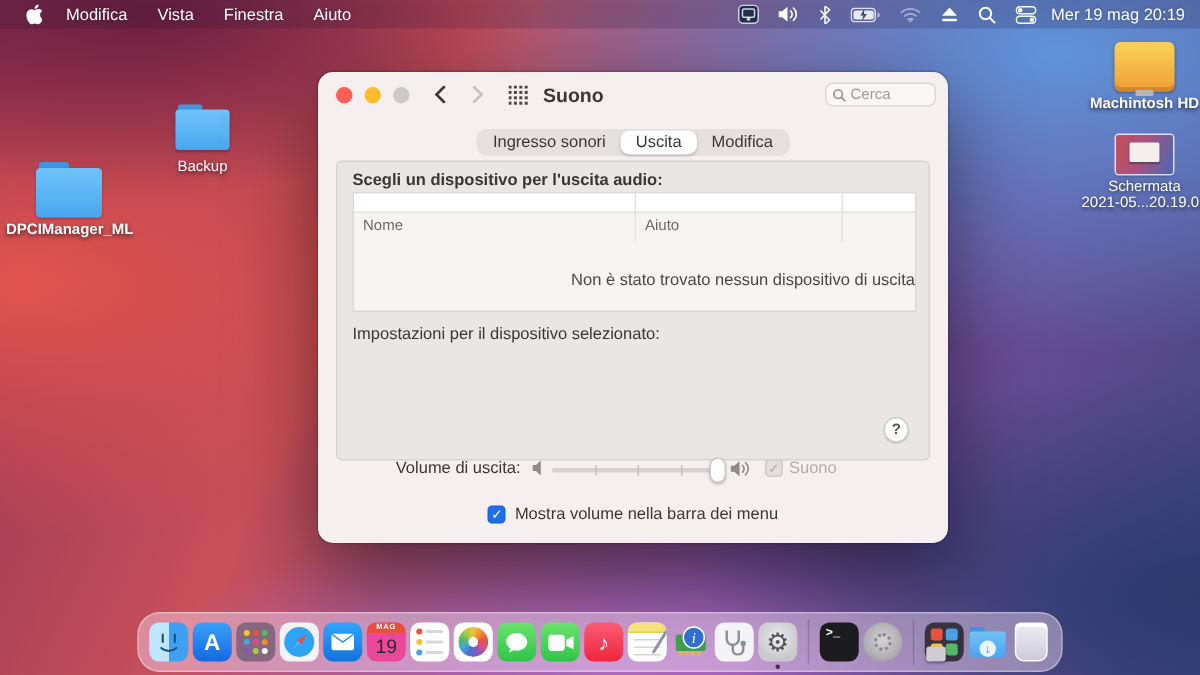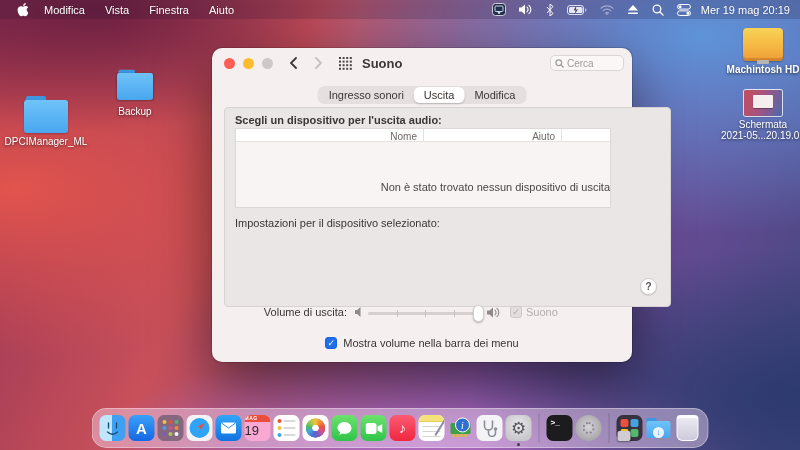--- a/index.html
+++ b/index.html
@@ -81,33 +81,33 @@
   .searchfield .ph { color:#9f9a99; font-size:10px; }
   
   .tabs {
     position:absolute; top:38px; left:50%; transform:translateX(-50%);
     display:flex; background:#e5e0df; border-radius:7px; padding:1px; height:18px;
   }
   .tab { padding:1px 10px; font-size:11px; color:#3a3634; border-radius:6px; display:flex; align-items:center; }
   .tab.sel { background:#fff; box-shadow:0 1px 2px rgba(0,0,0,.22); }
   
   .panel {
-    position:absolute; left:12px; top:59px; width:447px; height:200px;
+    position:absolute; left:12px; top:59px; width:396px; height:200px;
     background:#eae6e5; border:1px solid #d8d3d2; border-radius:4px;
   }
   .panelhead { position:absolute; left:10px; top:6px; font-weight:bold; }
   .devtable {
     position:absolute; left:10px; top:20px; width:376px; height:80px;
     background:#f7f4f3; border:1px solid #ddd8d7;
   }
   .devtable .thead {
     position:absolute; top:0; left:0; right:0; height:13px; background:#ffffff;
     border-bottom:1px solid #e6e1e0; display:flex; font-size:10px; color:#6d6966;
   }
-  .th { padding:2px 6px;text-align:right; }
+  .th { padding:16px 6px; }
   .th.nome { width:188px; border-right:1px solid #e6e1e0; }
   .th.tipo { width:138px; border-right:1px solid #e6e1e0; }
   .emptymsg { position:absolute; top:52px; left:0; right:0; text-align:right; color:#4a4644; }
   .settingslbl { position:absolute; left:10px; top:109px; }
   .helpbtn {
     position:absolute; right:13px; bottom:11px; width:17px; height:17px; border-radius:50%;
     background:#fff; border:1px solid #cfcac9; box-shadow:0 1px 1px rgba(0,0,0,.12);
     display:flex; align-items:center; justify-content:center;
     font-size:10px; color:#555; font-weight:bold;
   }
@@ -140,21 +140,21 @@
     border-radius:15px; backdrop-filter:blur(2px);
   }
   .dkicon { width:26px; height:26px; border-radius:6.5px; position:relative; flex:0 0 auto; }
   .dksep { width:1px; height:30px; background:rgba(60,40,70,.25); margin:0 4px; flex:0 0 auto; }
   .rundot { position:absolute; bottom:-5px; left:50%; transform:translateX(-50%); width:3px; height:3px; border-radius:50%; background:rgba(40,30,40,.8); }
   .ic-finder { background:linear-gradient(90deg,#bfe6fd 0 50%, #3fa0f2 50% 100%); overflow:hidden; }
   .ic-appstore { background:linear-gradient(180deg,#3aa0f8,#1468e4); color:#fff; display:flex; align-items:center; justify-content:center; font-size:15px; font-weight:bold; }
   .ic-launchpad { background:rgba(70,70,90,.55); display:flex; align-items:center; justify-content:center; }
   .ic-safari { background:#f3f3f5; display:flex; align-items:center; justify-content:center; }
   .ic-mail { background:linear-gradient(180deg,#31a5f9,#1173df); display:flex; align-items:center; justify-content:center; }
-  .ic-cal { background:#f9a8d4; overflow:hidden; }
+  .ic-cal { background:#ec4899; overflow:hidden; text-align:center; }
   .ic-cal .mon { background:#ec4e3e; color:#fff; font-size:5px; line-height:7px; font-weight:bold; letter-spacing:.5px; }
   .ic-cal .day { font-size:13px; line-height:18px; color:#2c2c2c; font-weight:300; }
   .ic-rem { background:#fff; padding:4px 4px; display:flex; flex-direction:column; gap:3px; }
   .ic-rem .row { display:flex; align-items:center; gap:2px; }
   .ic-rem .dot { width:4px; height:4px; border-radius:50%; }
   .ic-rem .ln { height:2px; flex:1; background:#d8d8d8; border-radius:1px; }
   .ic-photos { background:#fff; display:flex; align-items:center; justify-content:center; }
   .ic-photos .wheel {
     width:20px; height:20px; border-radius:50%;
     background:conic-gradient(#f3c13a,#ef8b34,#e9503e,#d4518e,#7e5bbf,#4a6fd0,#44a3e0,#52b86a,#a9c94a,#f3c13a);
@@ -231,21 +231,21 @@
     <svg width="14" height="12" viewBox="0 0 14 12">
         <rect x="0.5" y="0.5" width="13" height="4.6" rx="2.3" fill="none" stroke="#fff"></rect>
         <circle cx="3.1" cy="2.8" r="1.5" fill="#fff"></circle>
         <rect x="0.5" y="6.9" width="13" height="4.6" rx="2.3" fill="none" stroke="#fff"></rect>
         <circle cx="10.9" cy="9.2" r="1.5" fill="#fff"></circle>
       </svg>
   </span>
   <span class="clock">Mer 19 mag 20:19</span>
 </div>
 
-<div class="dicon" style="left:4px; top:100px;">
+<div class="dicon" style="left:4px; top:112px;font-weight:bold;">
   <div class="foldericon">
       <div class="tab"></div>
       <div class="bodyp"></div>
     </div>
   <div class="lbl">DPCIManager_ML</div>
 </div>
 
 <div class="dicon" style="left:93px; top:70px;">
   <div class="foldericon folder-sm">
       <div class="tab"></div>

